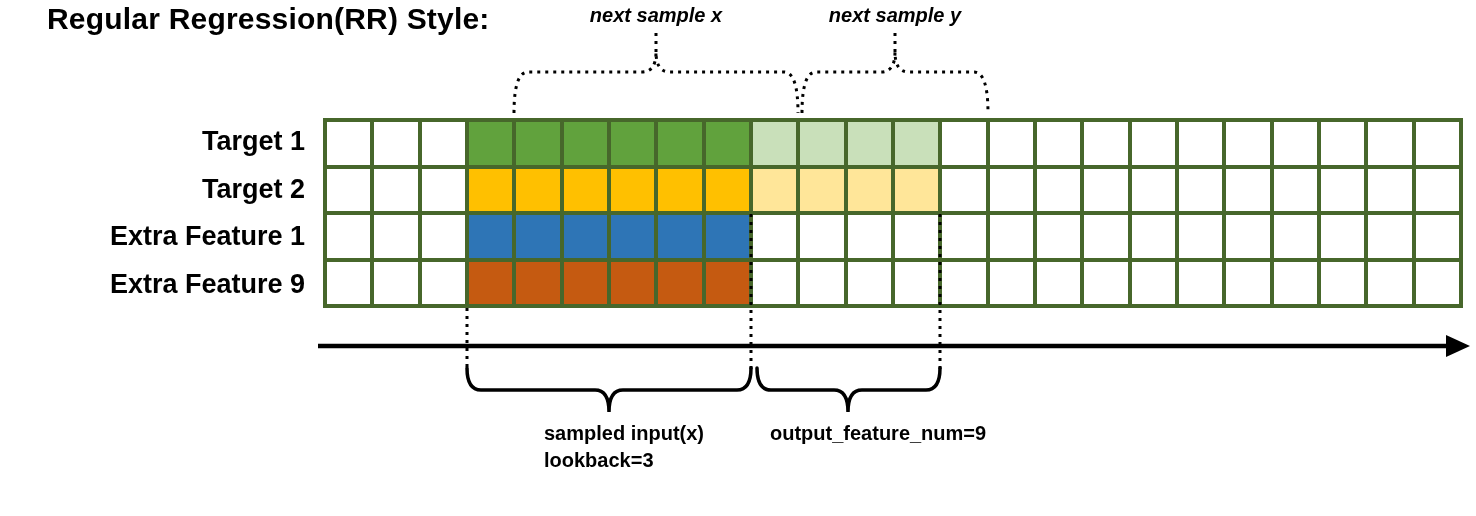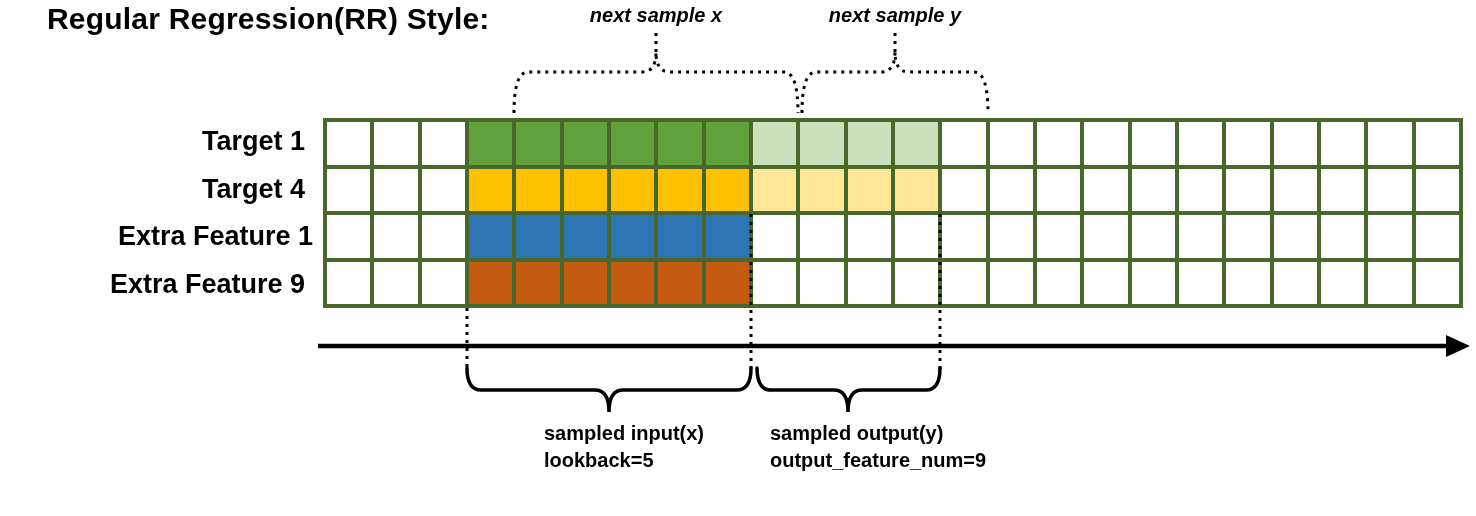--- a/index.html
+++ b/index.html
@@ -49,22 +49,22 @@
 </style>
 </head>
 <body>
 
 <div class="canvas">
 
   <div class="title">Regular Regression(RR) Style:</div>
 
   <div>
       <div class="row-label" style="top: 118px;">Target 1</div>
-      <div class="row-label" style="top: 165.5px;">Target 4</div>
-      <div class="row-label" style="top: 213px; margin-left: 8px;">Extra Feature 1</div>
+      <div class="row-label" style="top: 165.5px;">Target 2</div>
+      <div class="row-label" style="top: 213px;">Extra Feature 1</div>
       <div class="row-label" style="top: 260.5px;">Extra Feature 9</div>
     </div>
 
   <div class="grid" style="background: rgb(71, 103, 43);">
       <div class="grid-row">
         <div class="cell" style="background: rgb(255, 255, 255);"></div>
         <div class="cell" style="background: rgb(255, 255, 255);"></div>
         <div class="cell" style="background: rgb(255, 255, 255);"></div>
         <div class="cell" style="background: rgb(97, 162, 61);"></div>
         <div class="cell" style="background: rgb(97, 162, 61);"></div>
@@ -167,25 +167,24 @@
         <div class="cell" style="background: rgb(255, 255, 255);"></div>
       </div>
     </div>
 
   <div class="sample-label x">next sample x</div>
   <div class="sample-label y">next sample y</div>
 
 
   <div class="anno-block input">
     <div>sampled input(x)</div>
-    <div>lookback=5</div>
+    <div>lookback=3</div>
   </div>
 
   <div class="anno-block output">
-    <div>sampled output(y)</div>
     <div>output_feature_num=9</div>
   </div>
 
   <svg class="overlay" width="1476" height="516" viewBox="0 0 1476 516">
 
     <g>
       <line x1="318" y1="346" x2="1448" y2="346" stroke="#000" stroke-width="4.5"></line>
       <polygon points="1446,335 1470,346 1446,357" fill="#000"></polygon>
     </g>
 

